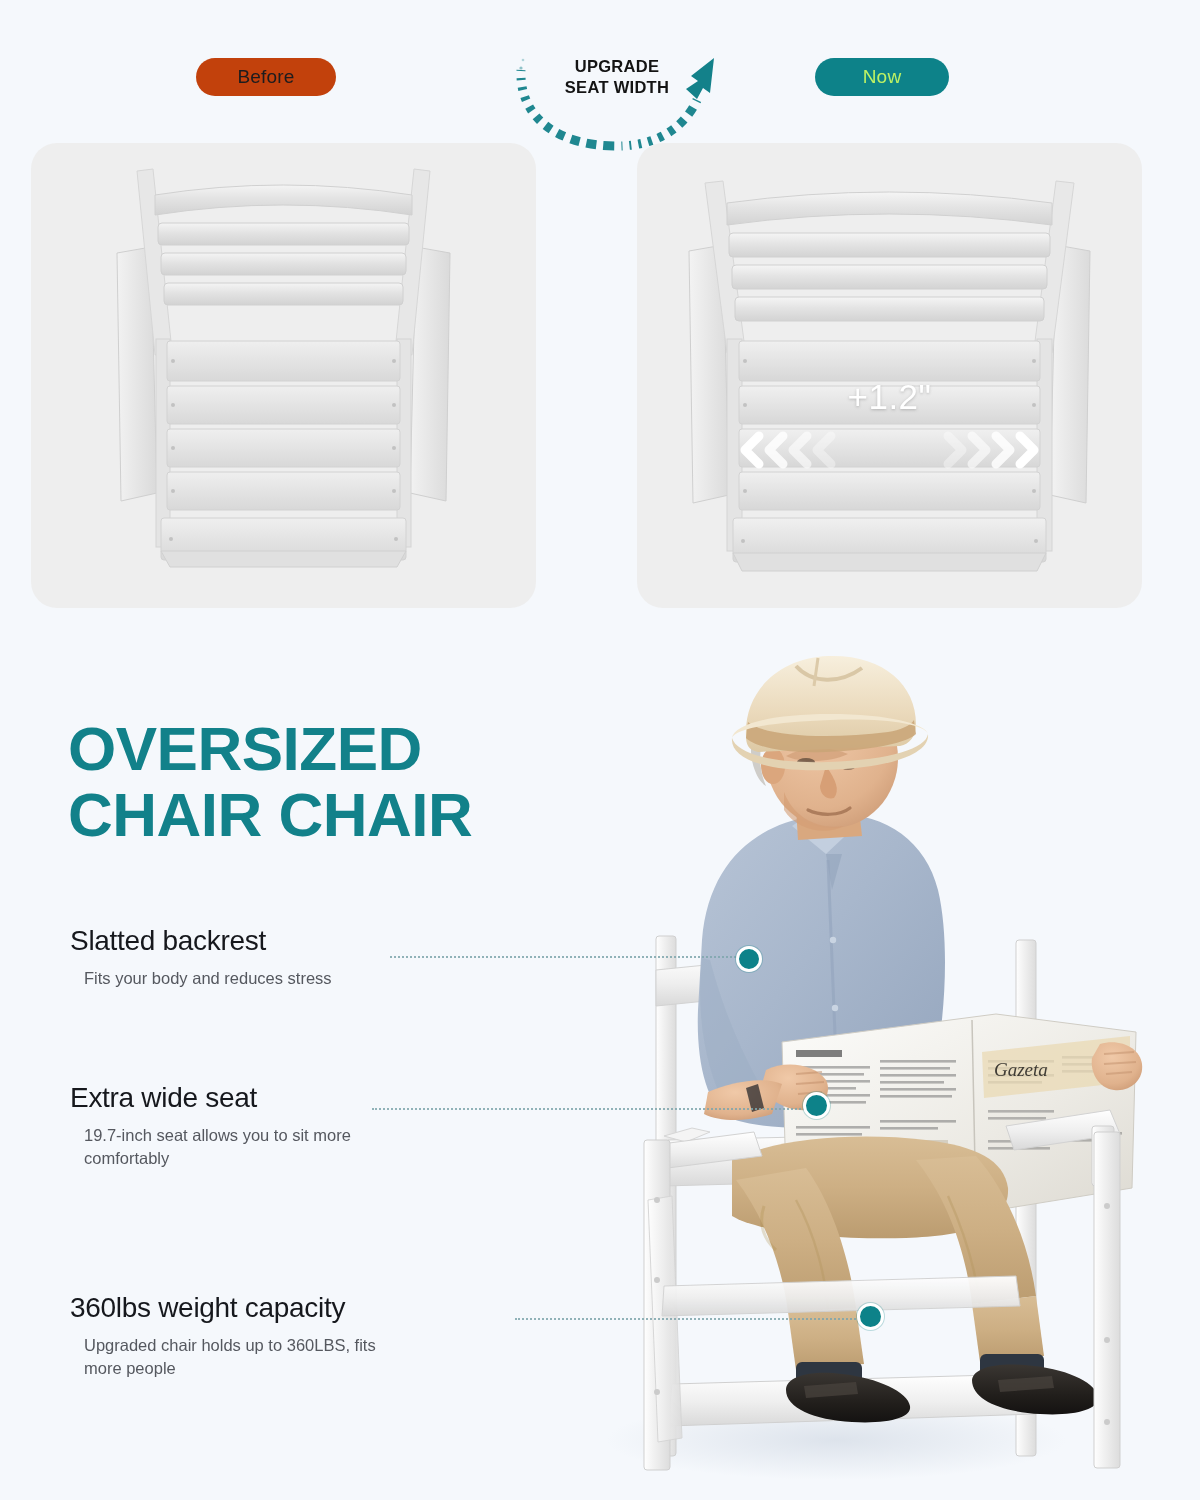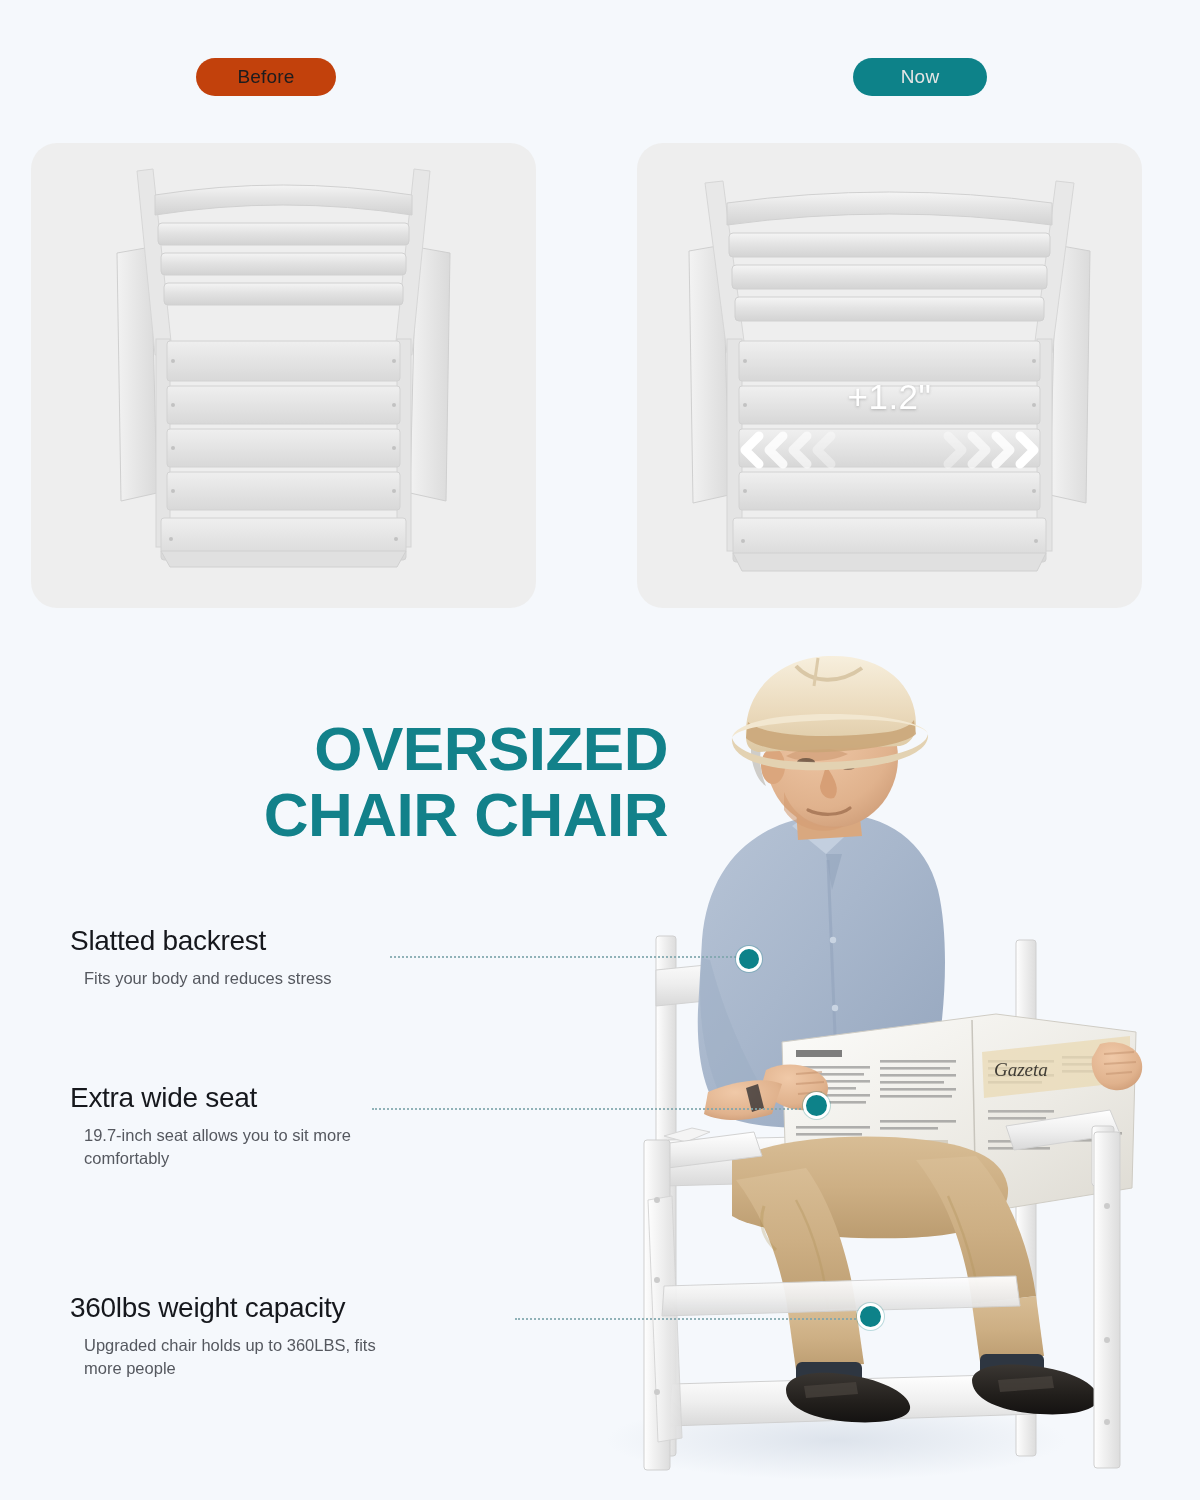--- a/index.html
+++ b/index.html
@@ -11,21 +11,21 @@
   }
 
   
   .badge-row{position:absolute;left:0;top:56px;width:1200px;height:46px;}
   .pill{
     position:absolute;height:38px;border-radius:19px;
     display:flex;align-items:center;justify-content:center;
     font-size:19px;letter-spacing:.2px;
   }
   .pill-before{left:196px;top:2px;width:140px;background:#c2410c;color:#1c1c1e;}
-  .pill-now{left:853px;top:2px;width:134px;background:#0d8289;color:#e5e5e5;}
+  .pill-now{left:815px;top:2px;width:134px;background:#0d8289;color:#bef264;}
 
   
   .upgrade{position:absolute;left:505px;top:-14px;width:215px;height:110px;}
   .upgrade-text{
     position:absolute;left:42px;top:14px;width:140px;
     text-align:center;color:#141414;
     font-weight:bold;font-size:16.5px;line-height:1.28;letter-spacing:.3px;
   }
   .upgrade svg{position:absolute;left:0;top:0;}
 
@@ -48,21 +48,20 @@
     text-align:center;color:#ffffff;
     font-size:35px;font-weight:500;letter-spacing:.5px;
     text-shadow:0 1px 3px rgba(90,90,90,.35);
   }
 
   
   .headline{
     position:absolute;left:68px;top:716px;width:600px;
     color:#12818a;font-weight:bold;font-size:62px;line-height:1.06;
     letter-spacing:-.5px;
-    text-align:right;
   }
   .headline .l2{display:block;}
 
   
   .feature{position:absolute;left:70px;width:470px;}
   .feature-title{
     color:#16181d;font-weight:normal;font-size:28px;letter-spacing:-.3px;
     white-space:nowrap;
   }
   .feature-desc{
@@ -97,20 +96,35 @@
   .photo{position:absolute;left:496px;top:640px;width:680px;height:860px;}
   .photo svg{position:absolute;left:0;top:0;}
 </style>
 </head>
 <body>
 
 <div class="badge-row">
 
   <div class="pill pill-before">Before</div>
 
+  <div class="upgrade">
+    <svg width="215" height="110" viewBox="0 0 215 110">
+
+      <path d="M16,28 C14,78 56,104 112,104 C154,104 180,84 192,58" fill="none" stroke="#13818a" stroke-width="9" stroke-linecap="butt" stroke-dasharray="1 7 2 7 3 7 4 7 5 7 6 7 7 7 8 7 9 7 10 7 11 7" opacity="0.95"></path>
+
+      <circle cx="16" cy="26" r="1.6" fill="#13818a" opacity="0.45"></circle>
+      <circle cx="18" cy="18" r="1.3" fill="#13818a" opacity="0.3"></circle>
+
+      <path d="M209,16 L186,34 L193,39 L181,47 L192,57 L198,46 L205,51 Z" fill="#13818a"></path>
+    </svg>
+    <div class="upgrade-text">
+      <span>UPGRADE</span><br>
+      <span>SEAT WIDTH</span>
+    </div>
+  </div>
 
   <div class="pill pill-now">Now</div>
 </div>
 
 <div class="panel panel-before">
   <svg class="chair-top" viewBox="0 0 505 465">
     <defs>
       <linearGradient id="slatA" x1="0" y1="0" x2="0" y2="1">
         <stop offset="0%" stop-color="#f4f4f4"></stop>
         <stop offset="45%" stop-color="#e3e3e3"></stop>

